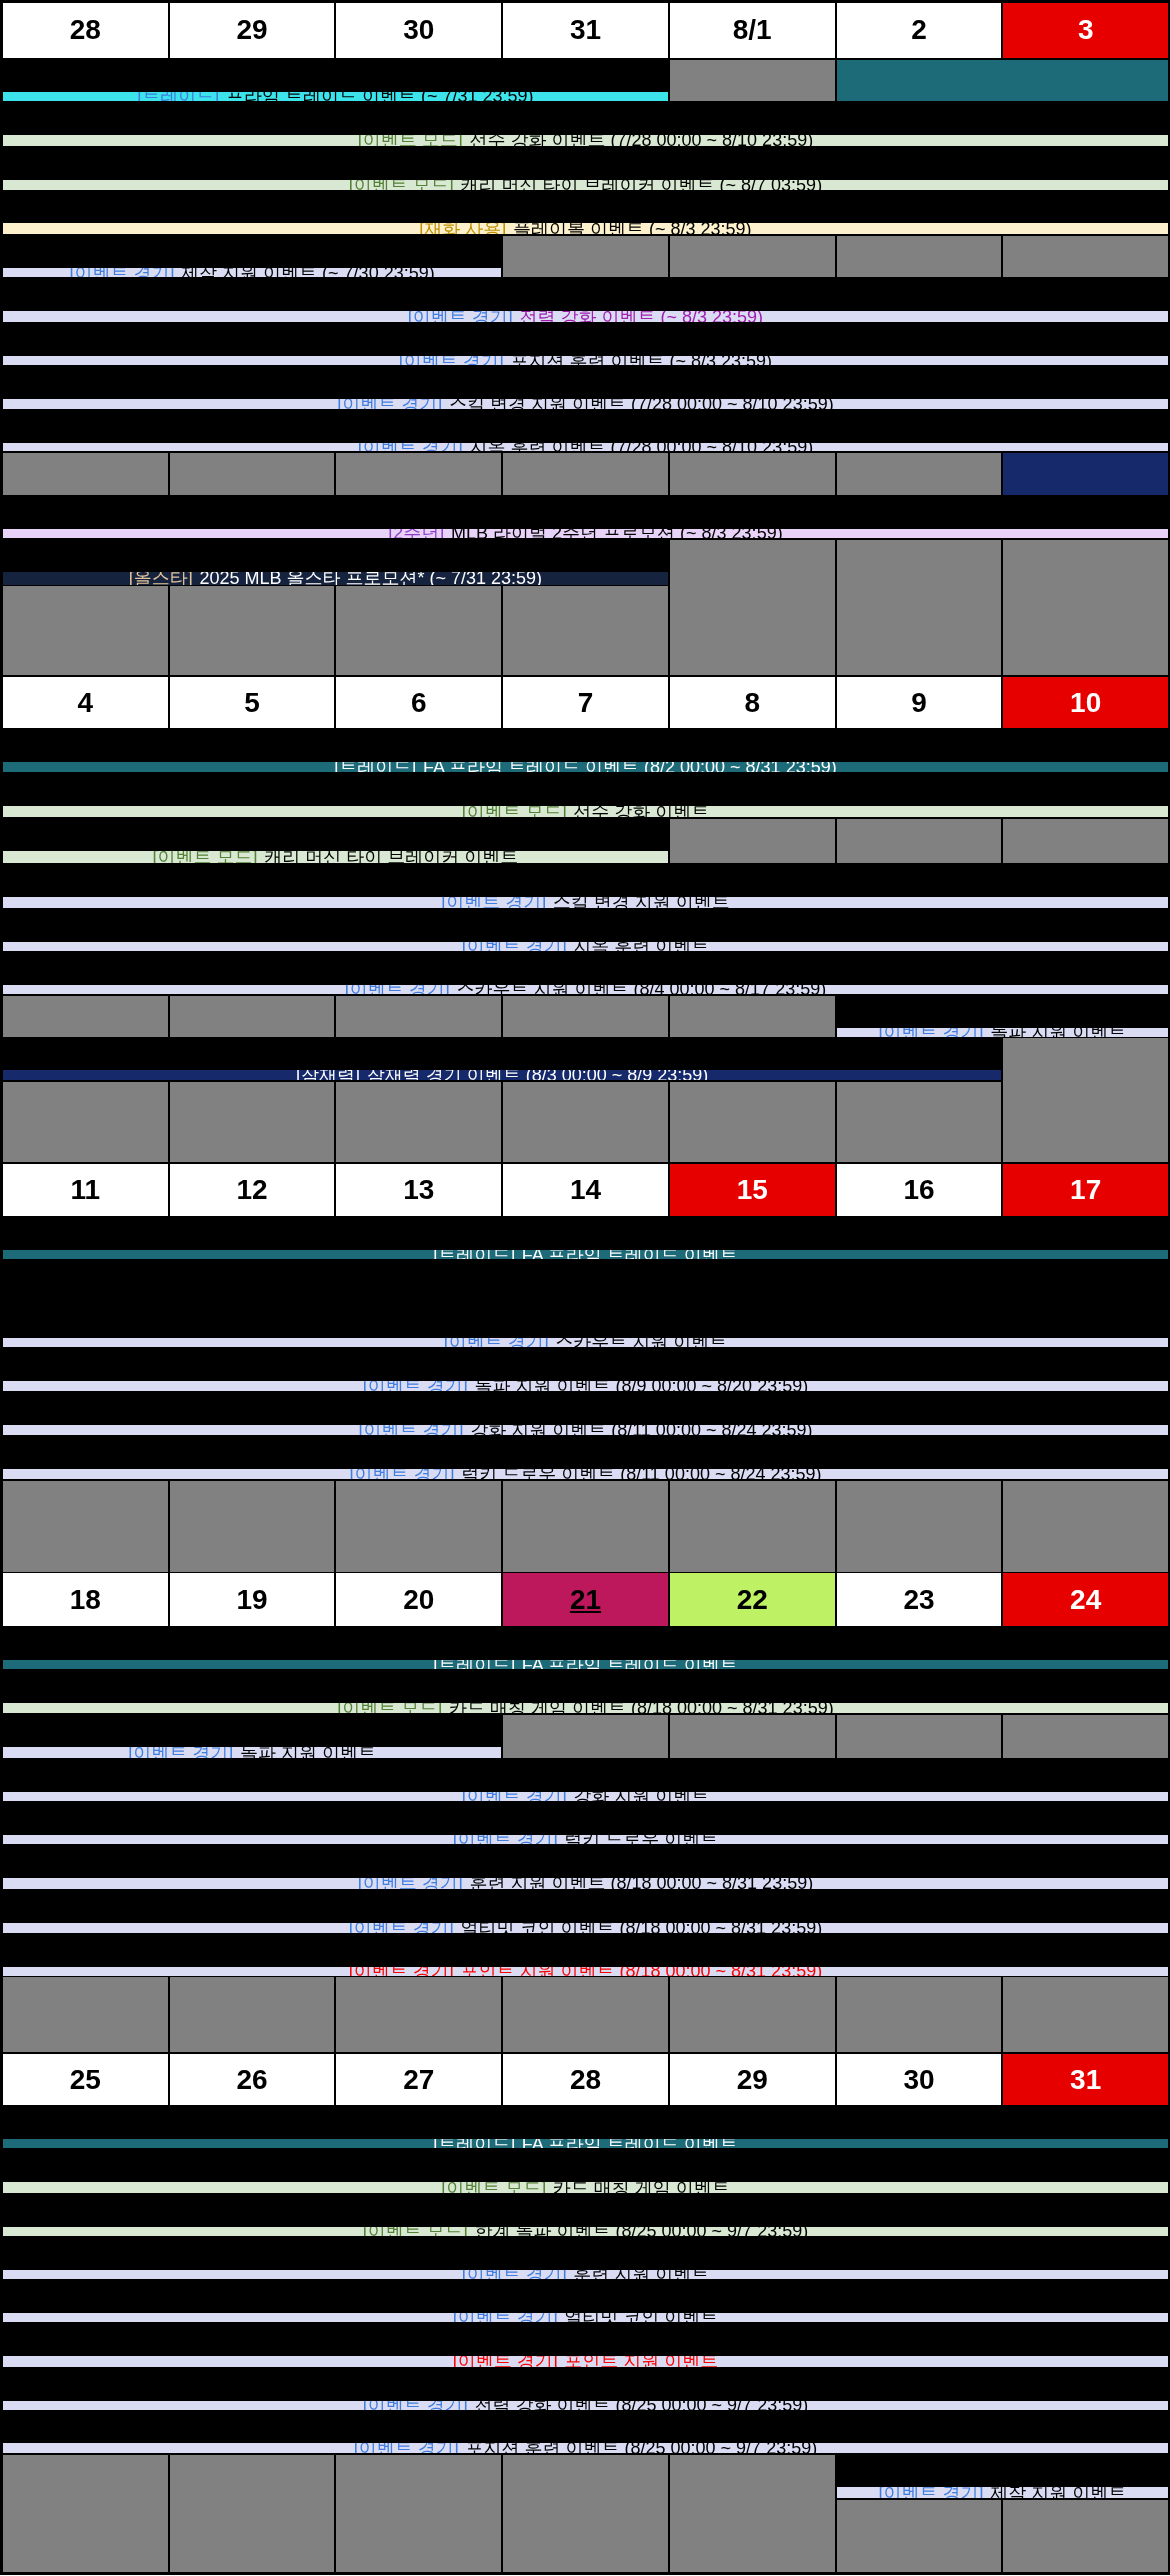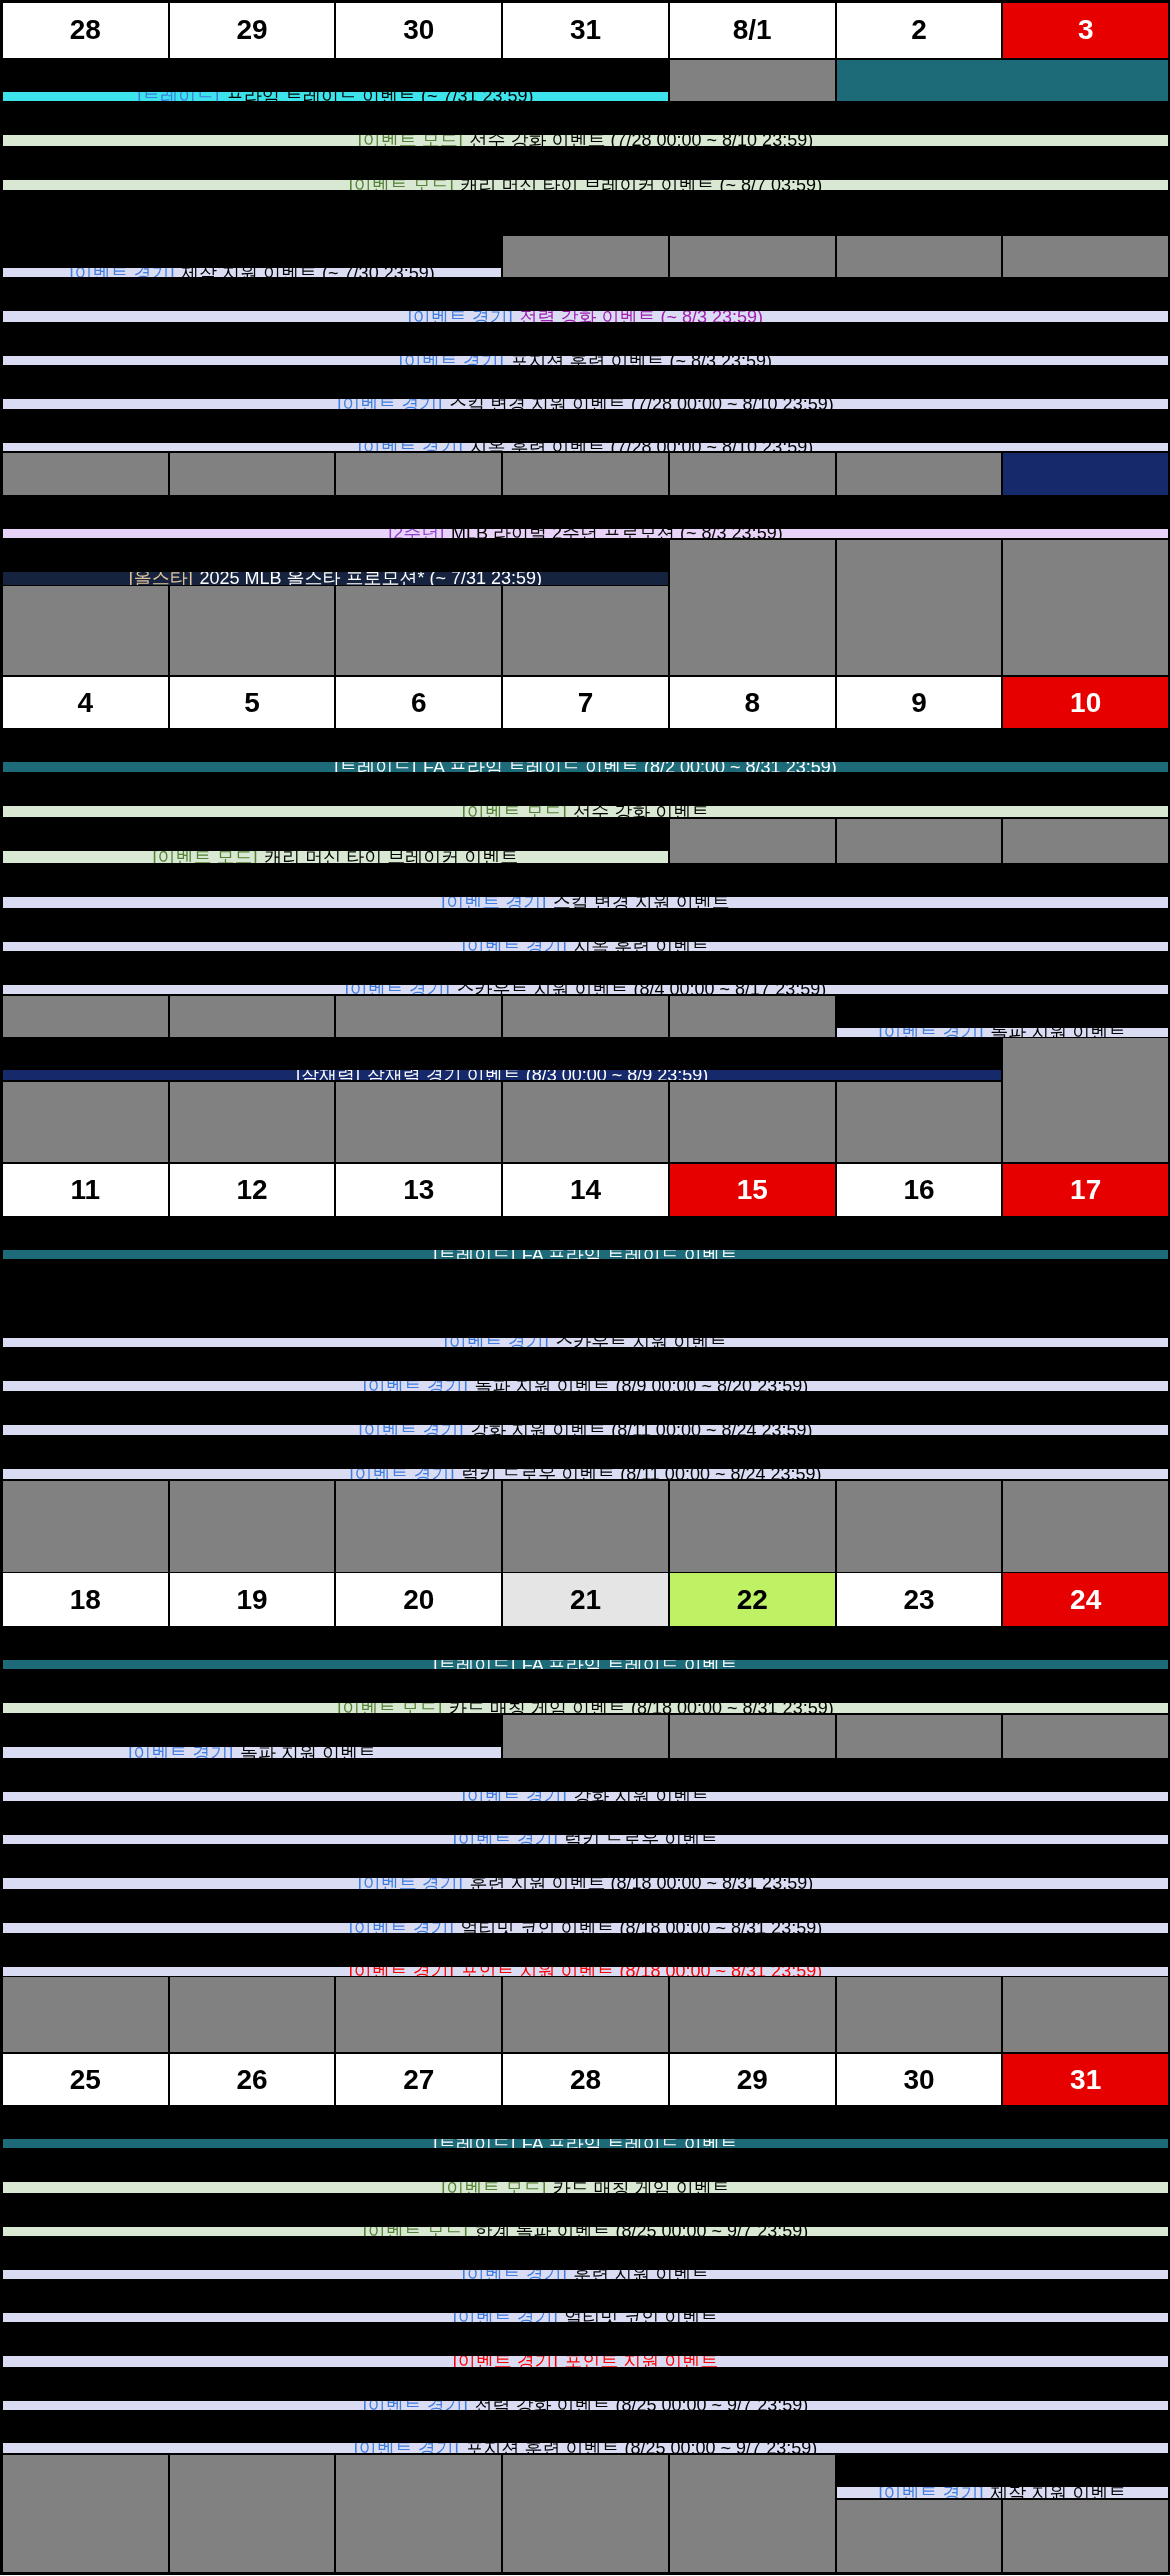--- a/index.html
+++ b/index.html
@@ -65,20 +65,24 @@
     <div class="cell" style="grid-area: 2 / 5 / span 1 / span 1; background: rgb(129, 129, 129);"></div>
     <div class="cell" style="grid-area: 2 / 6 / span 1 / span 2; background: rgb(29, 106, 120);"></div>
     <div class="cell event" style="grid-area: 3 / 1 / span 1 / span 7; background: rgb(217, 232, 210);">
       <span class="tag" style="color: rgb(83, 129, 53);">[이벤트 모드]</span>
       <span class="txt" style="color: rgb(0, 0, 0);">선수 강화 이벤트 (7/28 00:00 ~ 8/10 23:59)</span>
     </div>
     <div class="cell event" style="grid-area: 4 / 1 / span 1 / span 7; background: rgb(217, 232, 210);">
       <span class="tag" style="color: rgb(83, 129, 53);">[이벤트 모드]</span>
       <span class="txt" style="color: rgb(0, 0, 0);">캐리 머신 타이 브레이커 이벤트 (~ 8/7 03:59)</span>
     </div>
+    <div class="cell event" style="grid-area: 5 / 1 / span 1 / span 7; background: rgb(253, 240, 204);">
+      <span class="tag" style="color: rgb(191, 144, 0);">[재화 사용]</span>
+      <span class="txt" style="color: rgb(0, 0, 0);">플레이볼 이벤트 (~ 8/3 23:59)</span>
+    </div>
     <div class="cell event" style="grid-area: 6 / 1 / span 1 / span 3; background: rgb(217, 220, 242);">
       <span class="tag" style="color: rgb(63, 125, 224);">[이벤트 경기]</span>
       <span class="txt" style="color: rgb(0, 0, 0);">제작 지원 이벤트 (~ 7/30 23:59)</span>
     </div>
     <div class="cell" style="grid-area: 6 / 4 / span 1 / span 1; background: rgb(129, 129, 129);"></div>
     <div class="cell" style="grid-area: 6 / 5 / span 1 / span 1; background: rgb(129, 129, 129);"></div>
     <div class="cell" style="grid-area: 6 / 6 / span 1 / span 1; background: rgb(129, 129, 129);"></div>
     <div class="cell" style="grid-area: 6 / 7 / span 1 / span 1; background: rgb(129, 129, 129);"></div>
     <div class="cell event" style="grid-area: 7 / 1 / span 1 / span 7; background: rgb(217, 220, 242);">
       <span class="tag" style="color: rgb(63, 125, 224);">[이벤트 경기]</span>
@@ -236,21 +240,21 @@
     <div class="cell" style="grid-area: 32 / 7 / span 1 / span 1; background: rgb(129, 129, 129);"></div>
     <div class="cell date" style="grid-area: 33 / 1 / span 1 / span 1; background: rgb(255, 255, 255); color: rgb(0, 0, 0);">
       <span>18</span>
     </div>
     <div class="cell date" style="grid-area: 33 / 2 / span 1 / span 1; background: rgb(255, 255, 255); color: rgb(0, 0, 0);">
       <span>19</span>
     </div>
     <div class="cell date" style="grid-area: 33 / 3 / span 1 / span 1; background: rgb(255, 255, 255); color: rgb(0, 0, 0);">
       <span>20</span>
     </div>
-    <div class="cell date" style="grid-area: 33 / 4 / span 1 / span 1; background: #e5e5e5; color: rgb(0, 0, 0);">
+    <div class="cell date" style="grid-area: 33 / 4 / span 1 / span 1; background: #be185d; color: rgb(0, 0, 0); text-decoration: underline;">
       <span>21</span>
     </div>
     <div class="cell date" style="grid-area: 33 / 5 / span 1 / span 1; background: #bef264; color: rgb(0, 0, 0);">
       <span>22</span>
     </div>
     <div class="cell date" style="grid-area: 33 / 6 / span 1 / span 1; background: rgb(255, 255, 255); color: rgb(0, 0, 0);">
       <span>23</span>
     </div>
     <div class="cell date" style="grid-area: 33 / 7 / span 1 / span 1; background: rgb(230, 0, 0); color: rgb(255, 255, 255);">
       <span>24</span>

